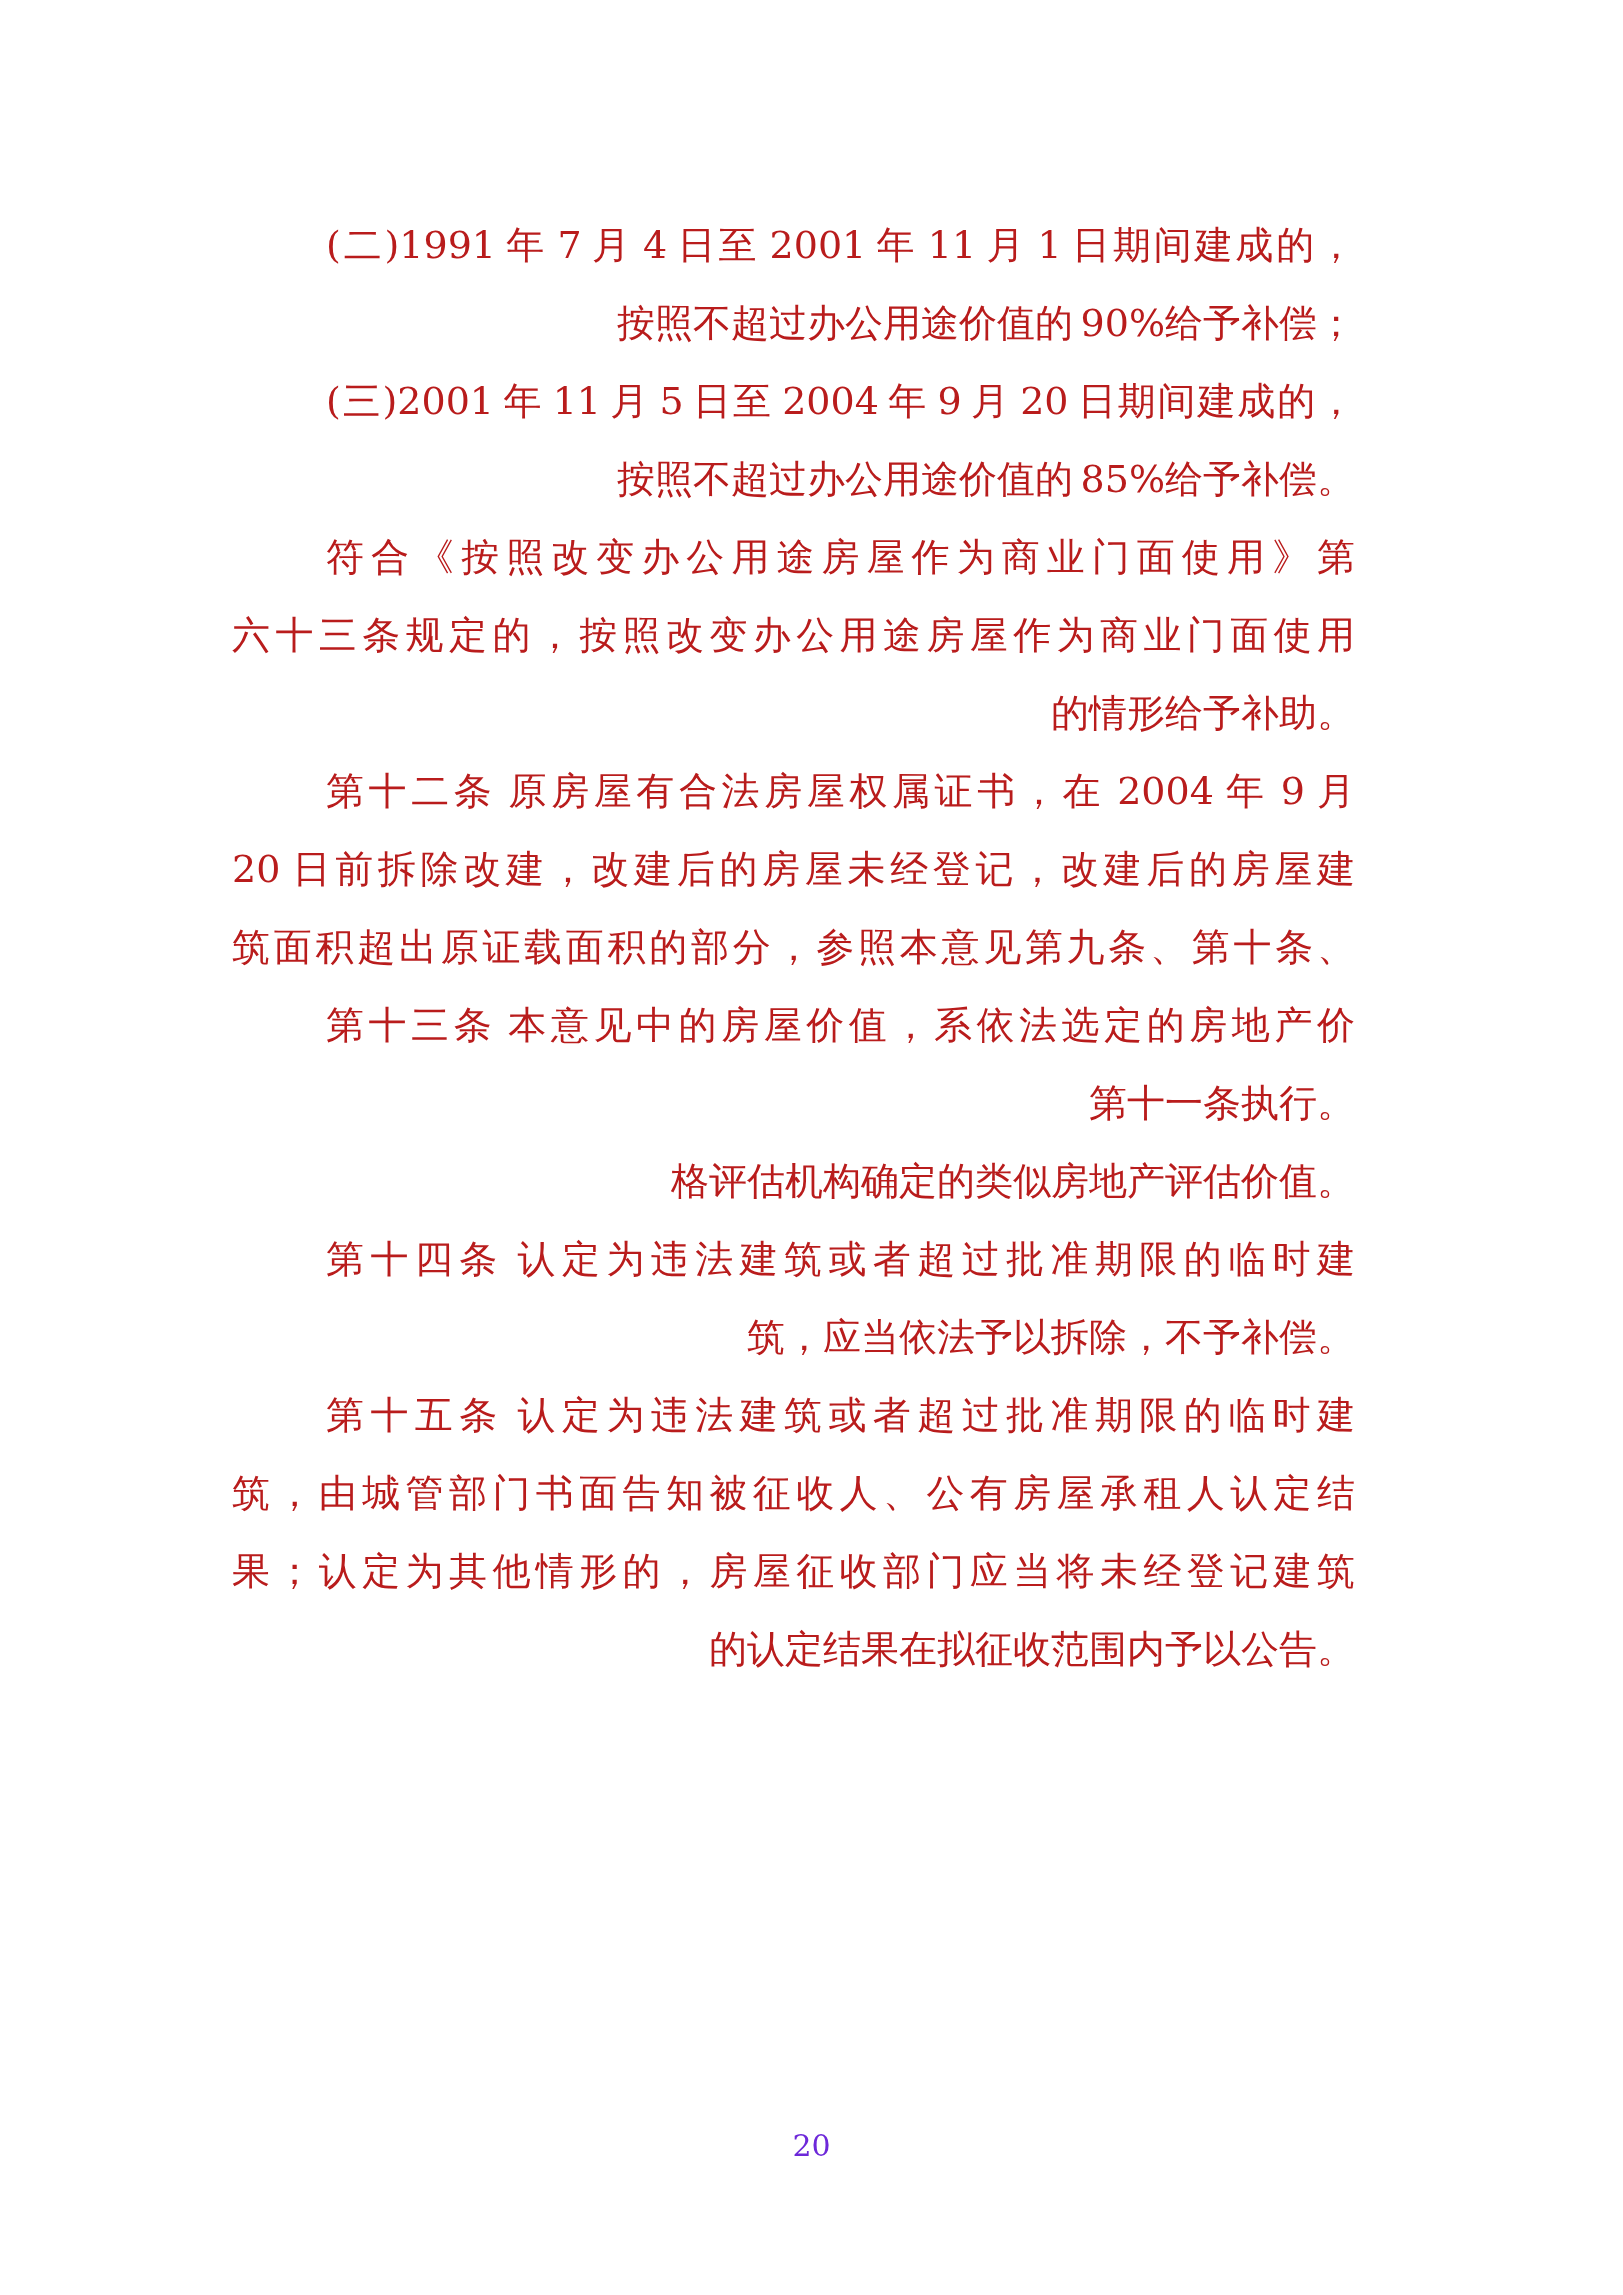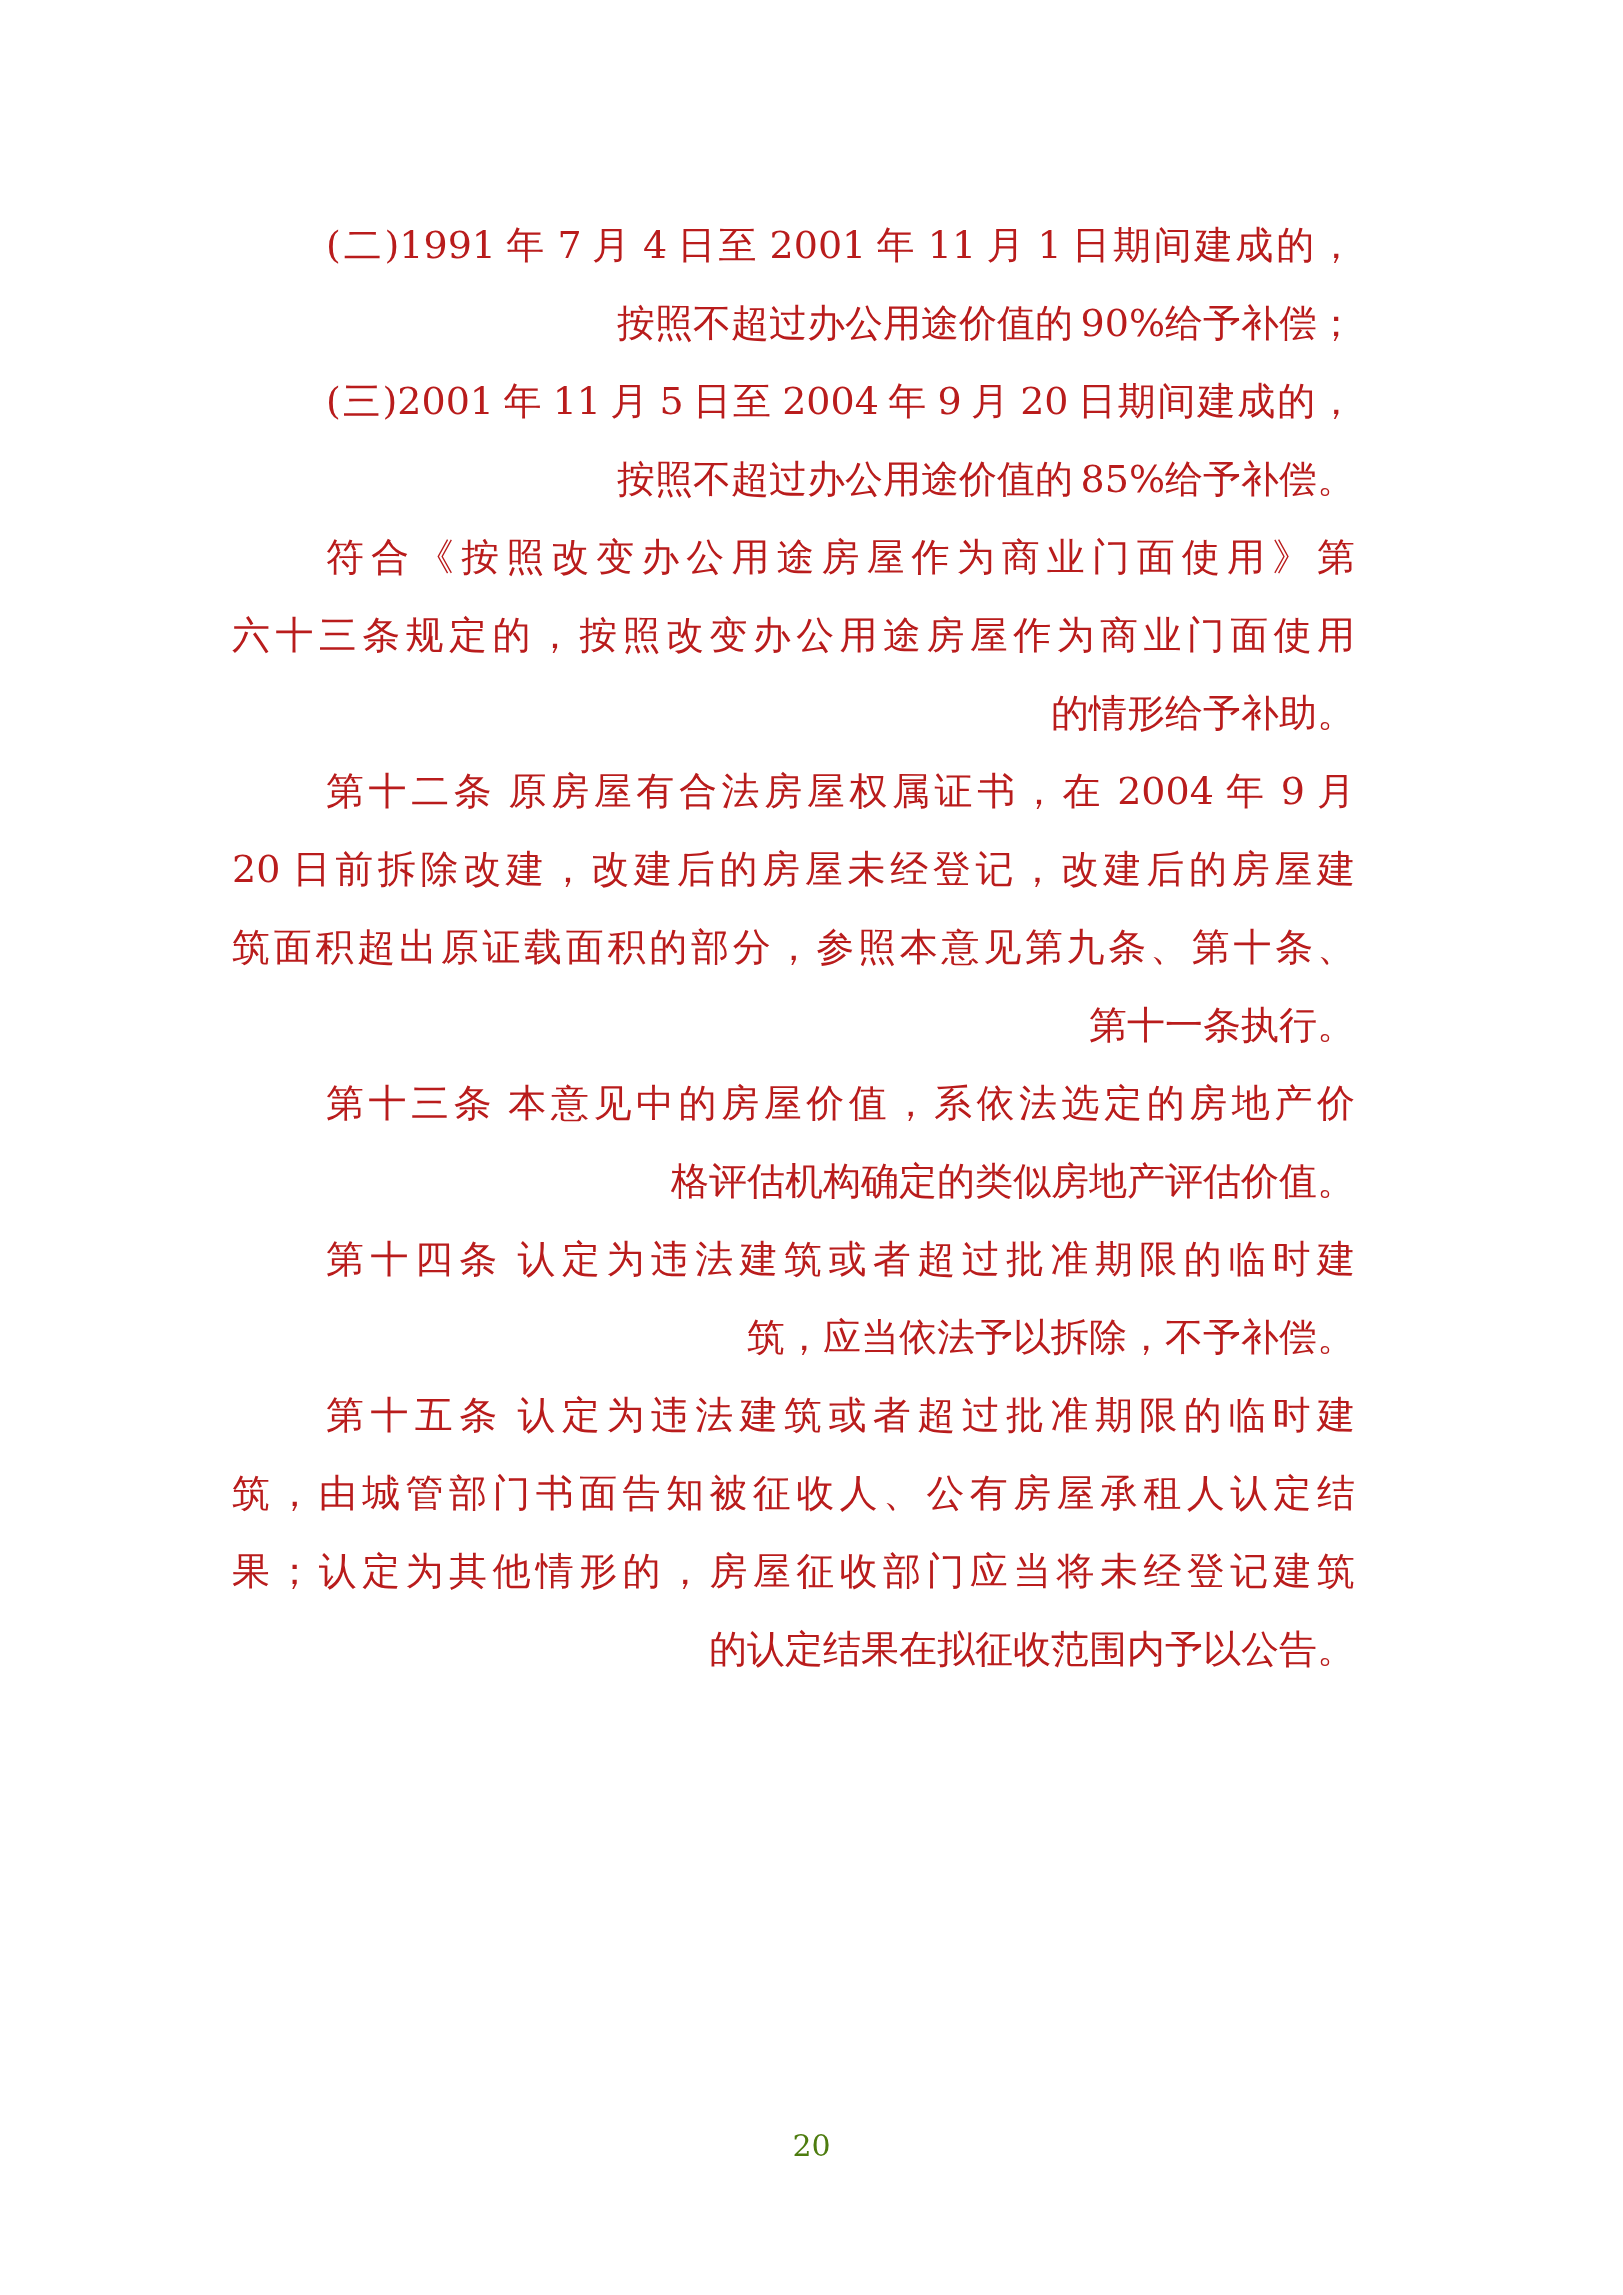--- a/index.html
+++ b/index.html
@@ -59,25 +59,25 @@
       <p class="line indent full">(二)1991 年 7 月 4 日至 2001 年 11 月 1 日期间建成的，</p>
       <p class="line end">按照不超过办公用途价值的 90%给予补偿；</p>
       <p class="line indent full">(三)2001 年 11 月 5 日至 2004 年 9 月 20 日期间建成的，</p>
       <p class="line end">按照不超过办公用途价值的 85%给予补偿。</p>
       <p class="line indent full">符合《按照改变办公用途房屋作为商业门面使用》第</p>
       <p class="line full">六十三条规定的，按照改变办公用途房屋作为商业门面使用</p>
       <p class="line end">的情形给予补助。</p>
       <p class="line indent full">第十二条 原房屋有合法房屋权属证书，在 2004 年 9 月</p>
       <p class="line full">20 日前拆除改建，改建后的房屋未经登记，改建后的房屋建</p>
       <p class="line full">筑面积超出原证载面积的部分，参照本意见第九条、第十条、</p>
+      <p class="line indent full">第十三条 本意见中的房屋价值，系依法选定的房地产价</p>
       <p class="line end">第十一条执行。</p>
-      <p class="line indent full">第十三条 本意见中的房屋价值，系依法选定的房地产价</p>
       <p class="line end">格评估机构确定的类似房地产评估价值。</p>
       <p class="line indent full">第十四条 认定为违法建筑或者超过批准期限的临时建</p>
       <p class="line end">筑，应当依法予以拆除，不予补偿。</p>
       <p class="line indent full">第十五条 认定为违法建筑或者超过批准期限的临时建</p>
       <p class="line full">筑，由城管部门书面告知被征收人、公有房屋承租人认定结</p>
       <p class="line full">果；认定为其他情形的，房屋征收部门应当将未经登记建筑</p>
       <p class="line end">的认定结果在拟征收范围内予以公告。</p>
     </main>
-  <div class="page-number" style="color: #4d7c0f;">20</div>
+  <div class="page-number" style="color: #6d28d9;">20</div>
 </div>
 
 
 </body></html>

